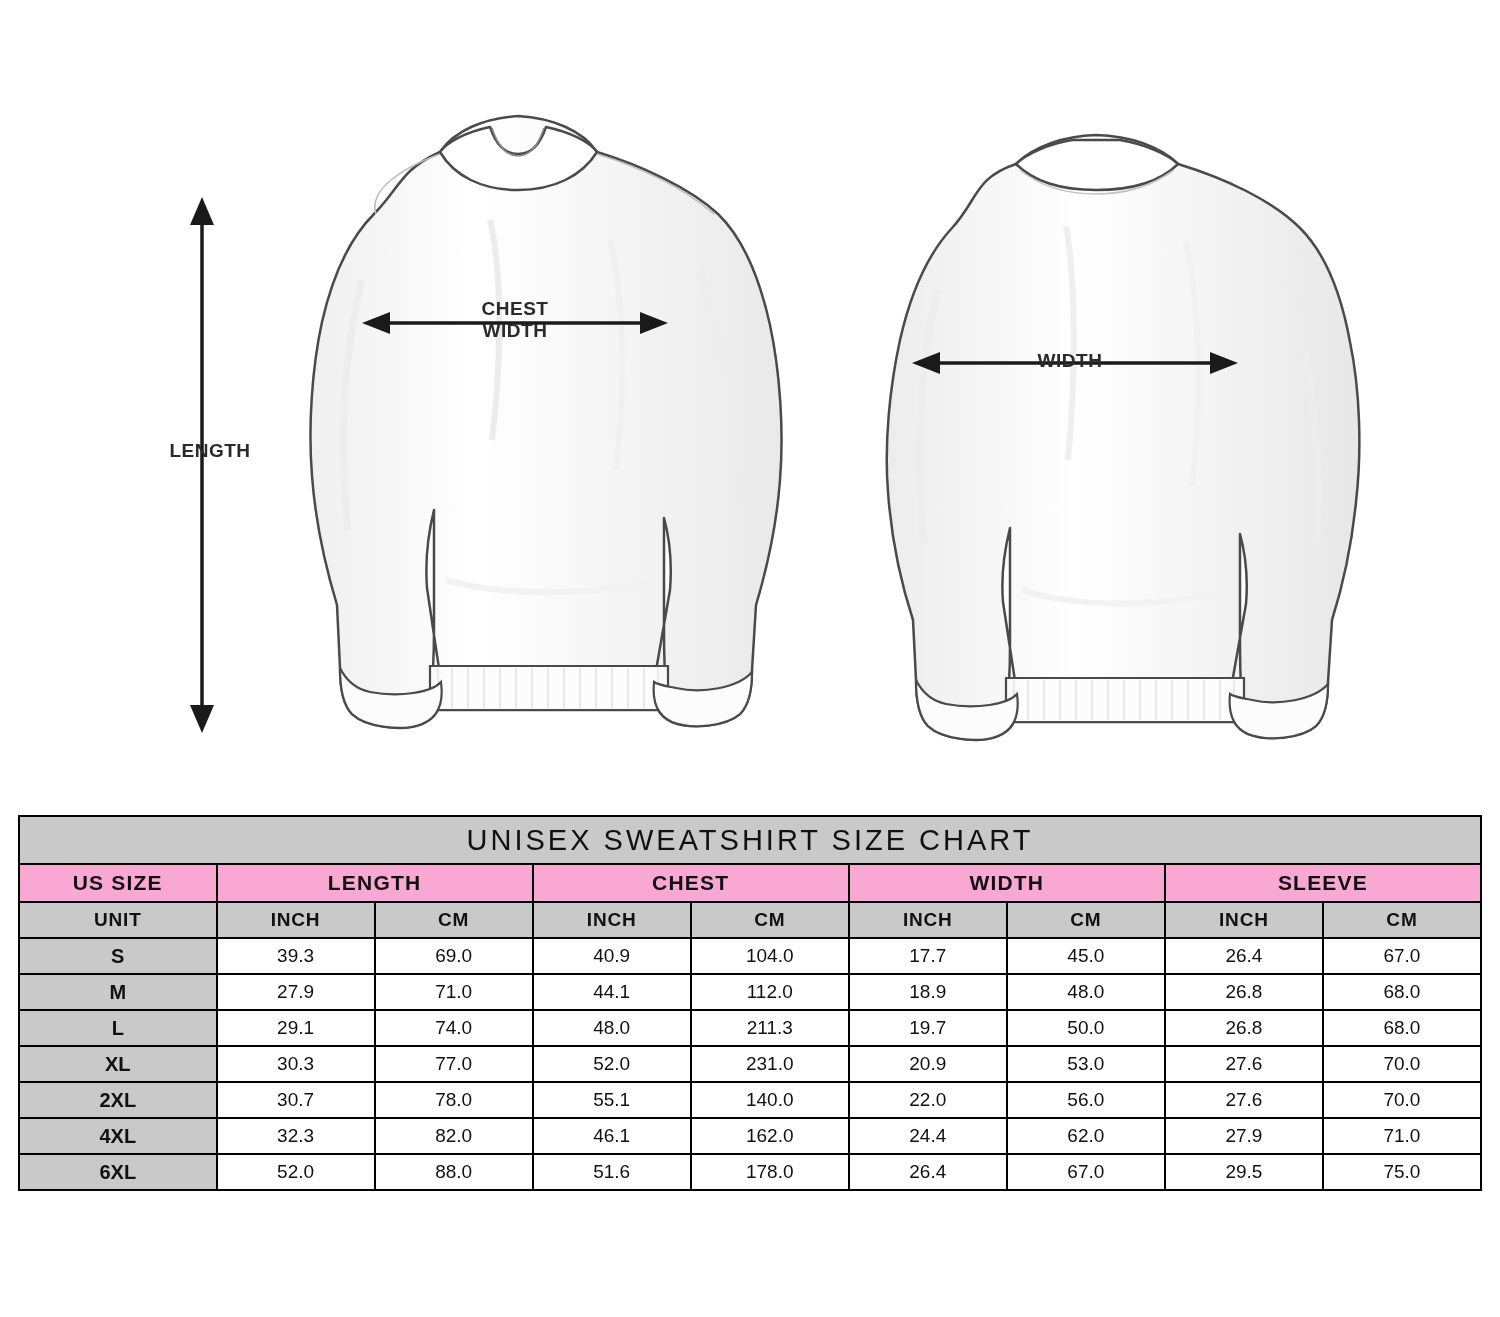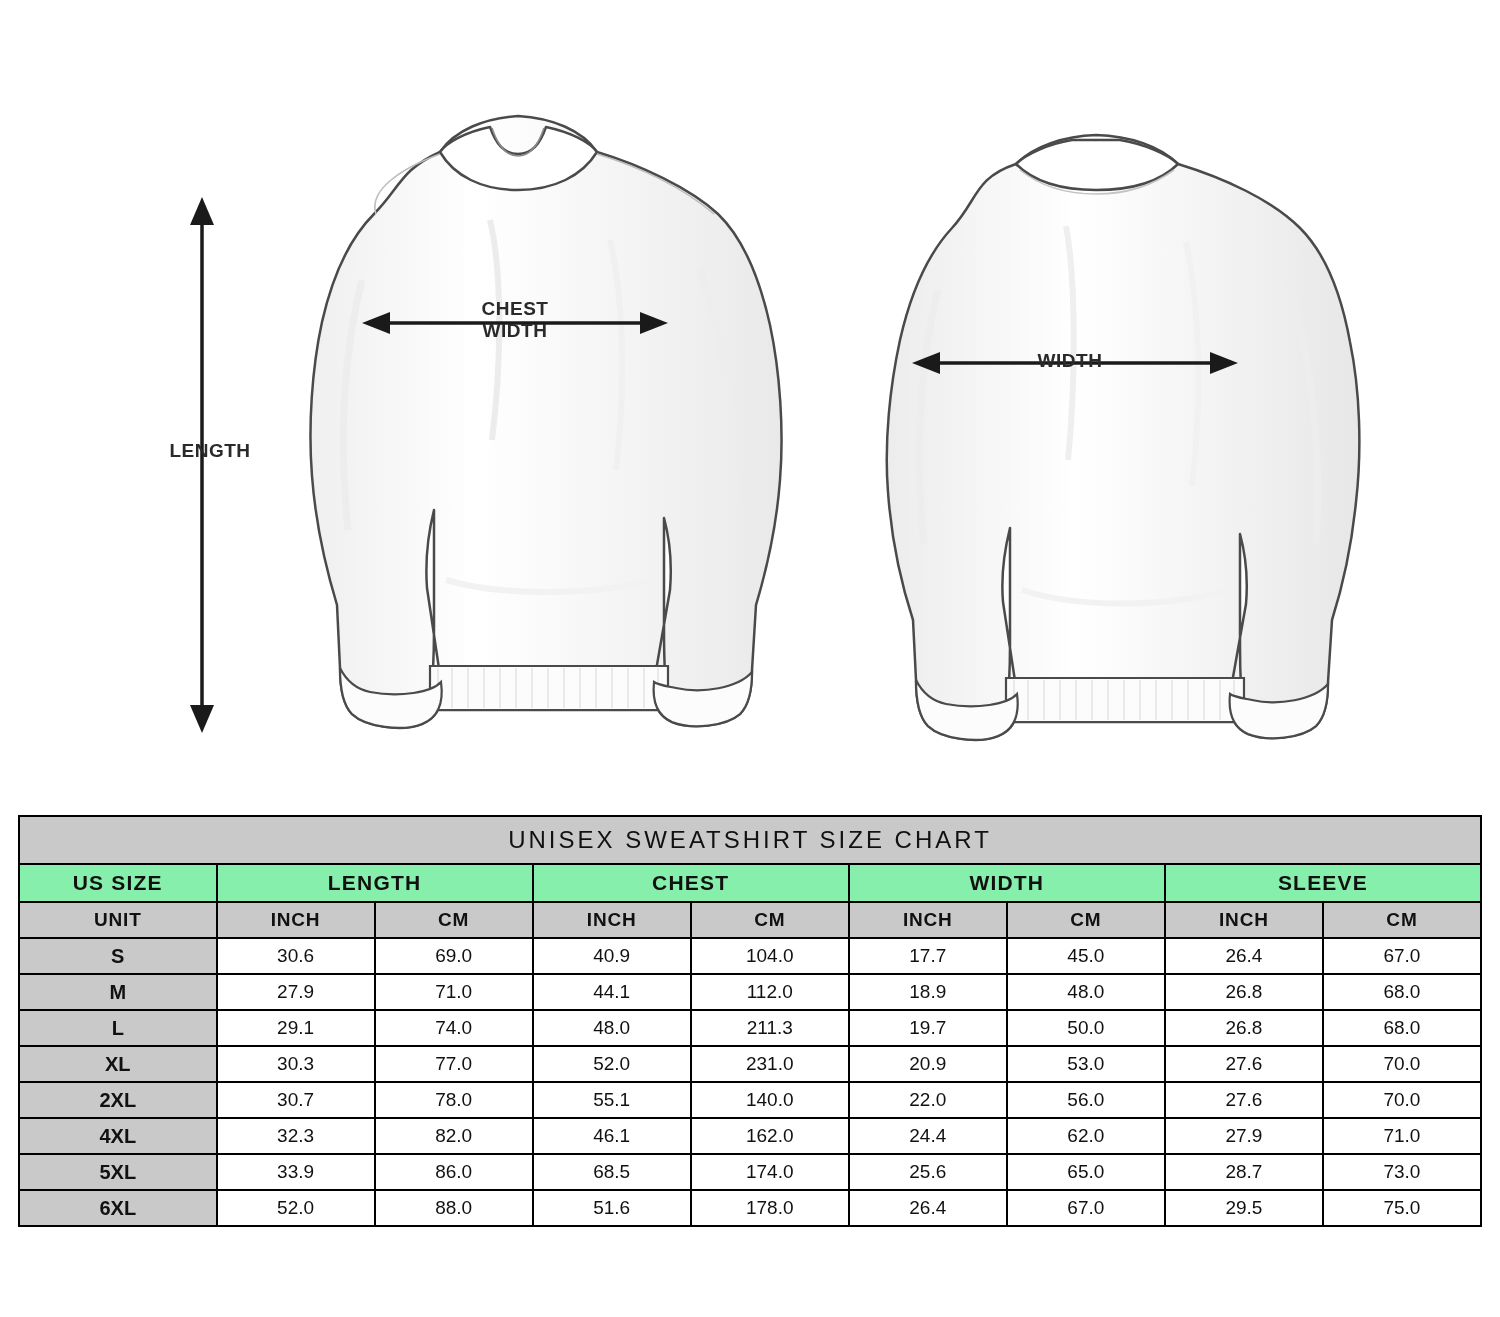--- a/index.html
+++ b/index.html
@@ -65,28 +65,28 @@
   }
   table.size-chart td, table.size-chart th {
     border: 2px solid #000000;
     text-align: center;
     vertical-align: middle;
     font-family: "Liberation Sans", sans-serif;
     color: #111111;
   }
   .chart-title {
     background: #c9c9c9;
-    font-size: 24px;
+    font-size: 29px;
     font-weight: normal;
     letter-spacing: 3px;
     height: 48px;
     color: #1a1a1a;
   }
   .grp-head {
-    background: #86efac;
+    background: #f9a8d4;
     font-size: 21px;
     font-weight: bold;
     letter-spacing: 1.2px;
     height: 38px;
   }
   .unit-head {
     background: #c9c9c9;
     font-size: 19px;
     font-weight: bold;
     letter-spacing: 0.8px;
@@ -285,21 +285,21 @@
           <th class="unit-head">CM</th>
           <th class="unit-head">INCH</th>
           <th class="unit-head">CM</th>
           <th class="unit-head">INCH</th>
           <th class="unit-head">CM</th>
         </tr>
       </thead>
       <tbody>
         <tr>
           <td class="size-cell">S</td>
-          <td class="val">30.6</td>
+          <td class="val">39.3</td>
           <td class="val">69.0</td>
           <td class="val">40.9</td>
           <td class="val">104.0</td>
           <td class="val">17.7</td>
           <td class="val">45.0</td>
           <td class="val">26.4</td>
           <td class="val">67.0</td>
         </tr>
         <tr>
           <td class="size-cell">M</td>
@@ -350,31 +350,20 @@
           <td class="val">32.3</td>
           <td class="val">82.0</td>
           <td class="val">46.1</td>
           <td class="val">162.0</td>
           <td class="val">24.4</td>
           <td class="val">62.0</td>
           <td class="val">27.9</td>
           <td class="val">71.0</td>
         </tr>
         <tr>
-          <td class="size-cell">5XL</td>
-          <td class="val">33.9</td>
-          <td class="val">86.0</td>
-          <td class="val">68.5</td>
-          <td class="val">174.0</td>
-          <td class="val">25.6</td>
-          <td class="val">65.0</td>
-          <td class="val">28.7</td>
-          <td class="val">73.0</td>
-        </tr>
-        <tr>
           <td class="size-cell">6XL</td>
           <td class="val">52.0</td>
           <td class="val">88.0</td>
           <td class="val">51.6</td>
           <td class="val">178.0</td>
           <td class="val">26.4</td>
           <td class="val">67.0</td>
           <td class="val">29.5</td>
           <td class="val">75.0</td>
         </tr>

